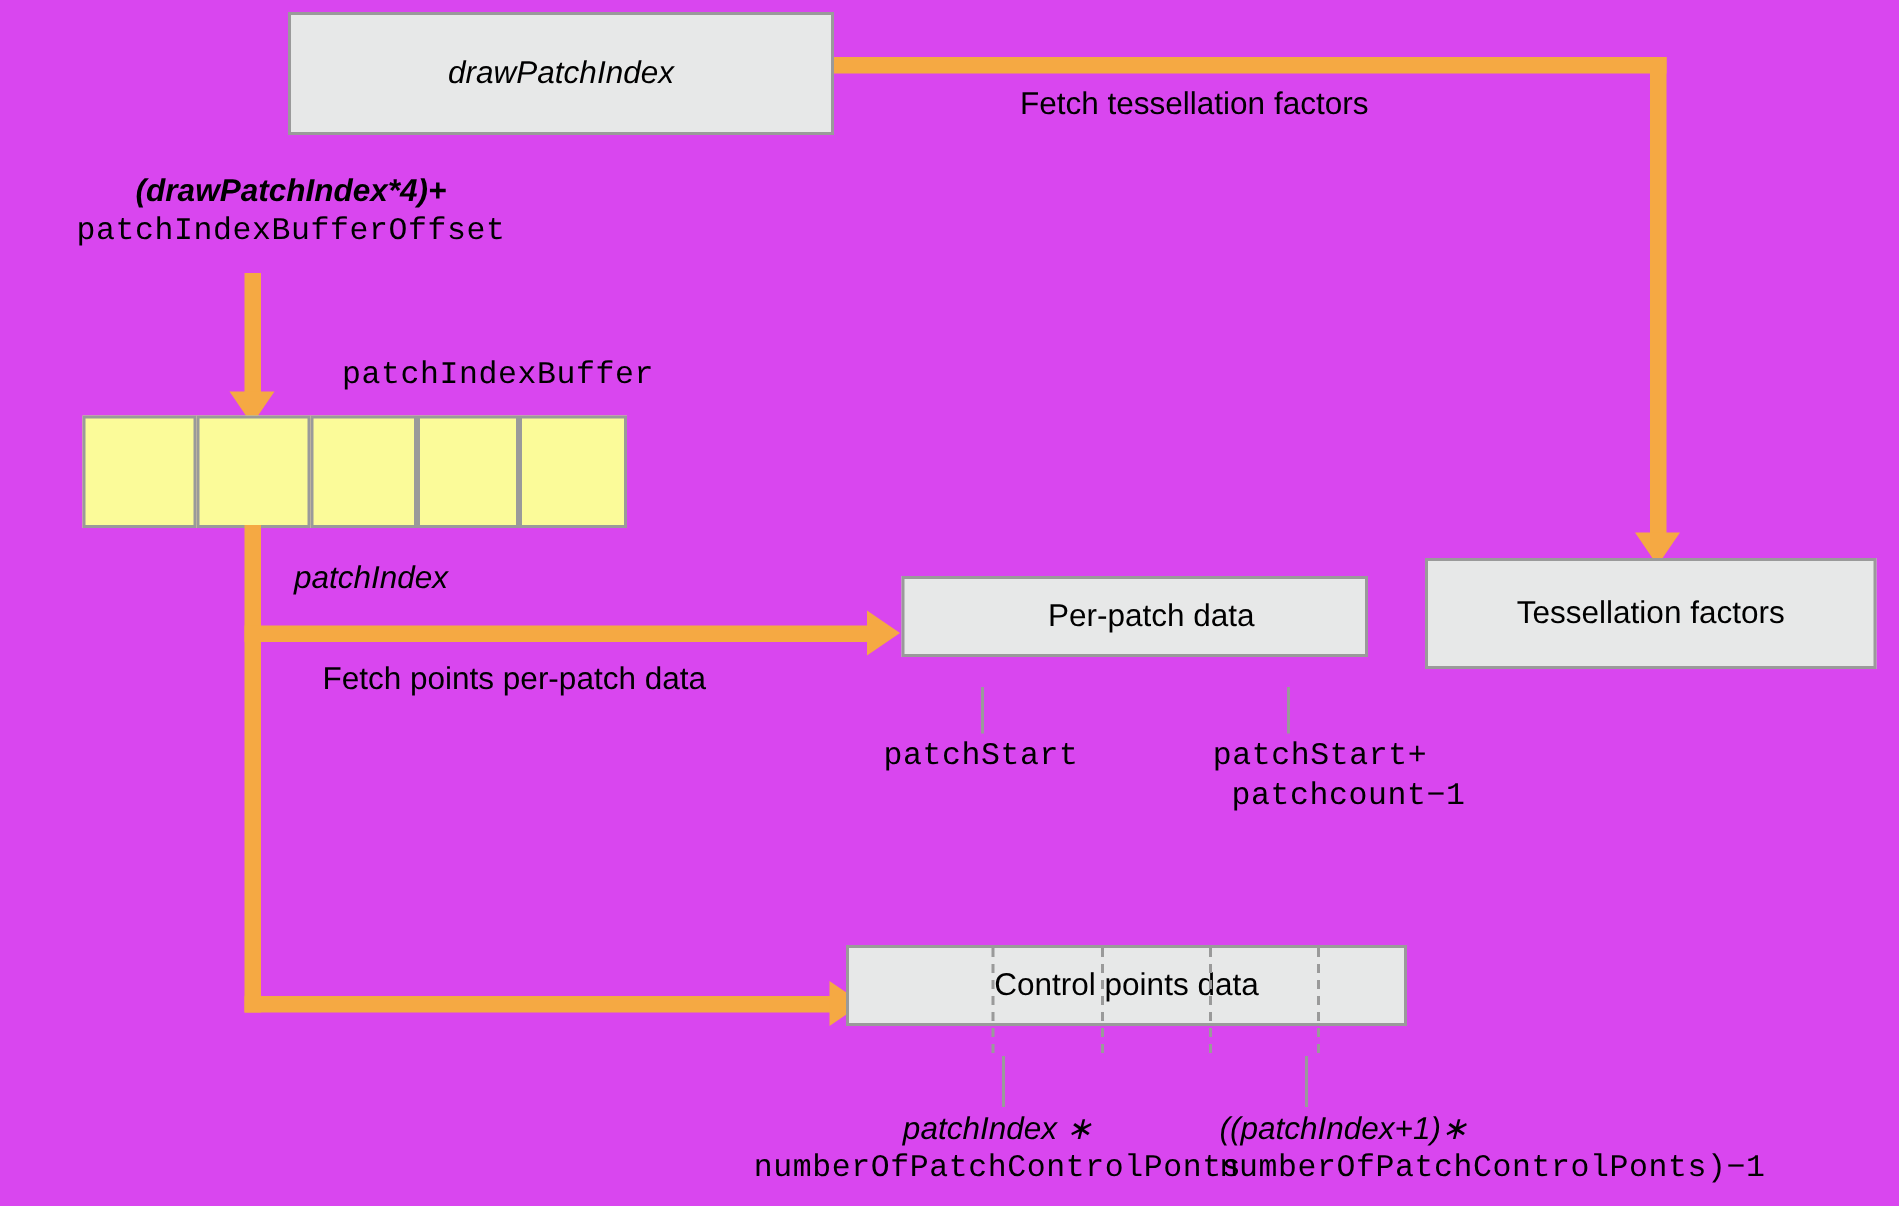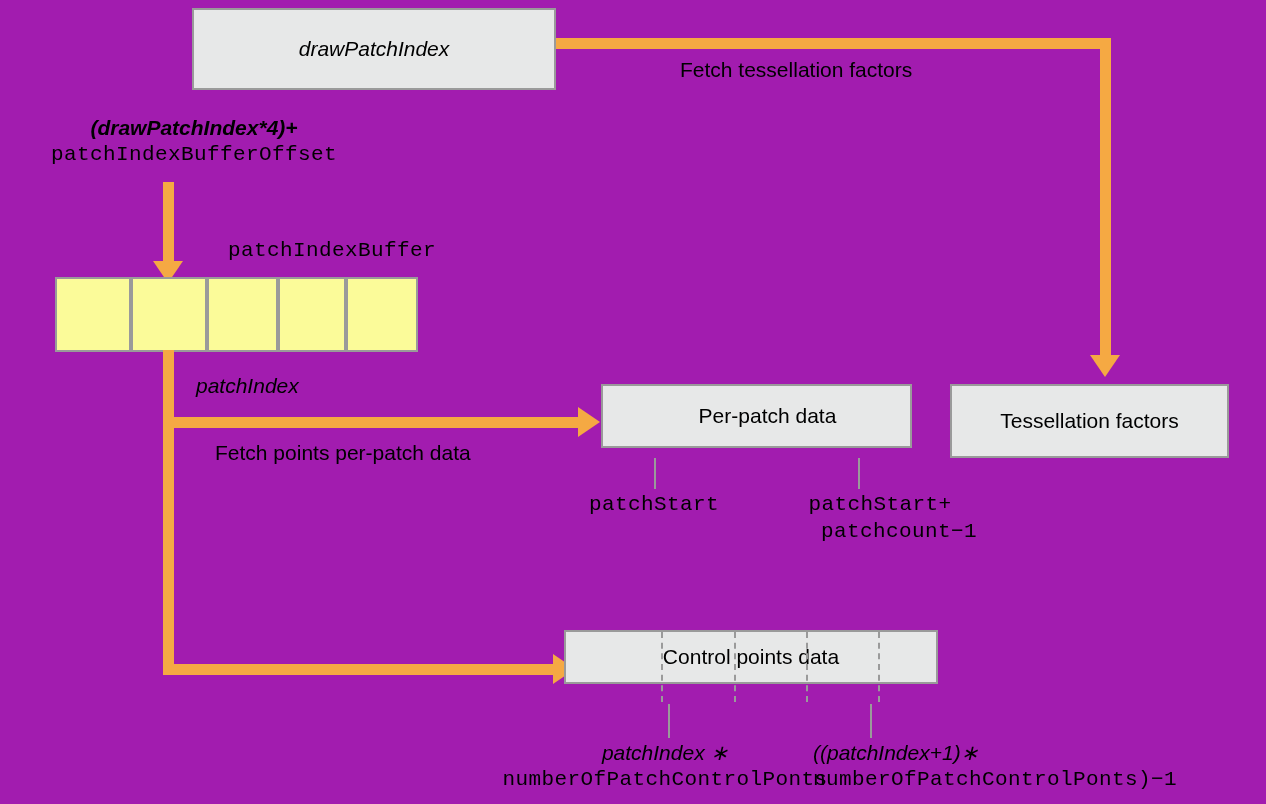--- a/index.html
+++ b/index.html
@@ -8,21 +8,21 @@
     background: #ffffff;
   }
   body {
     font-family: "Liberation Sans", sans-serif;
     color: #000000;
   }
   #canvas {
     position: relative;
     width: 1266px;
     height: 804px;
-    background: #a21caf;
+    background: #d946ef;
     overflow: hidden;
   }
 
   
   .box {
     position: absolute;
     background: #e7e8e8;
     border: 2px solid #9a9a9a;
     box-sizing: border-box;
     display: flex;
@@ -150,36 +150,36 @@
 
   <div class="orange-h" style="left:163px; top:417px; width:417px;"></div>
   <div class="arrow-right" style="left:578px; top:407px;"></div>
 
   <div class="orange-h" style="left:163px; top:664px; width:392px;"></div>
   <div class="arrow-right" style="left:553px; top:654px;"></div>
 
   <span class="txt ital" style="left:196px; top:374px;">patchIndex</span>
   <span class="txt" style="left:215px; top:441px;">Fetch points per-patch data</span>
 
-  <div class="box" style="left:601px; top:384px; width:311px; height:64px;padding-left:22px;">
+  <div class="box" style="left:601px; top:384px; width:311px; height:54px;padding-left:22px;">
     <span class="box-label">Per-patch data</span>
   </div>
   <div class="tick" style="left:654px; top:458px; height:31px;"></div>
   <div class="tick" style="left:858px; top:458px; height:31px;"></div>
 
   <div class="stack center" style="left:654px; top:492px;">
     <span class="l1 txt mono" style="position:static; display:block;">patchStart</span>
   </div>
 
   <div class="stack center" style="left:880px; top:492px;">
     <span class="l1 txt mono" style="position:static; display:block;">patchStart+</span>
     <span class="l2 txt mono" style="position:static; display:block;margin-left:38px;">patchcount−1</span>
   </div>
 
-  <div class="box" style="left:950px; top:384px; width:279px; height:74px;">
+  <div class="box" style="left:950px; top:372px; width:301px; height:74px;">
     <span class="box-label">Tessellation factors</span>
   </div>
 
   <div class="box" style="left:564px; top:630px; width:374px; height:54px;">
     <span class="box-label">Control points data</span>
   </div>
   <div class="dash-div" style="left:661px; top:632px; height:70px;"></div>
   <div class="dash-div" style="left:734px; top:632px; height:70px;"></div>
   <div class="dash-div" style="left:806px; top:632px; height:70px;"></div>
   <div class="dash-div" style="left:878px; top:632px; height:70px;"></div>

